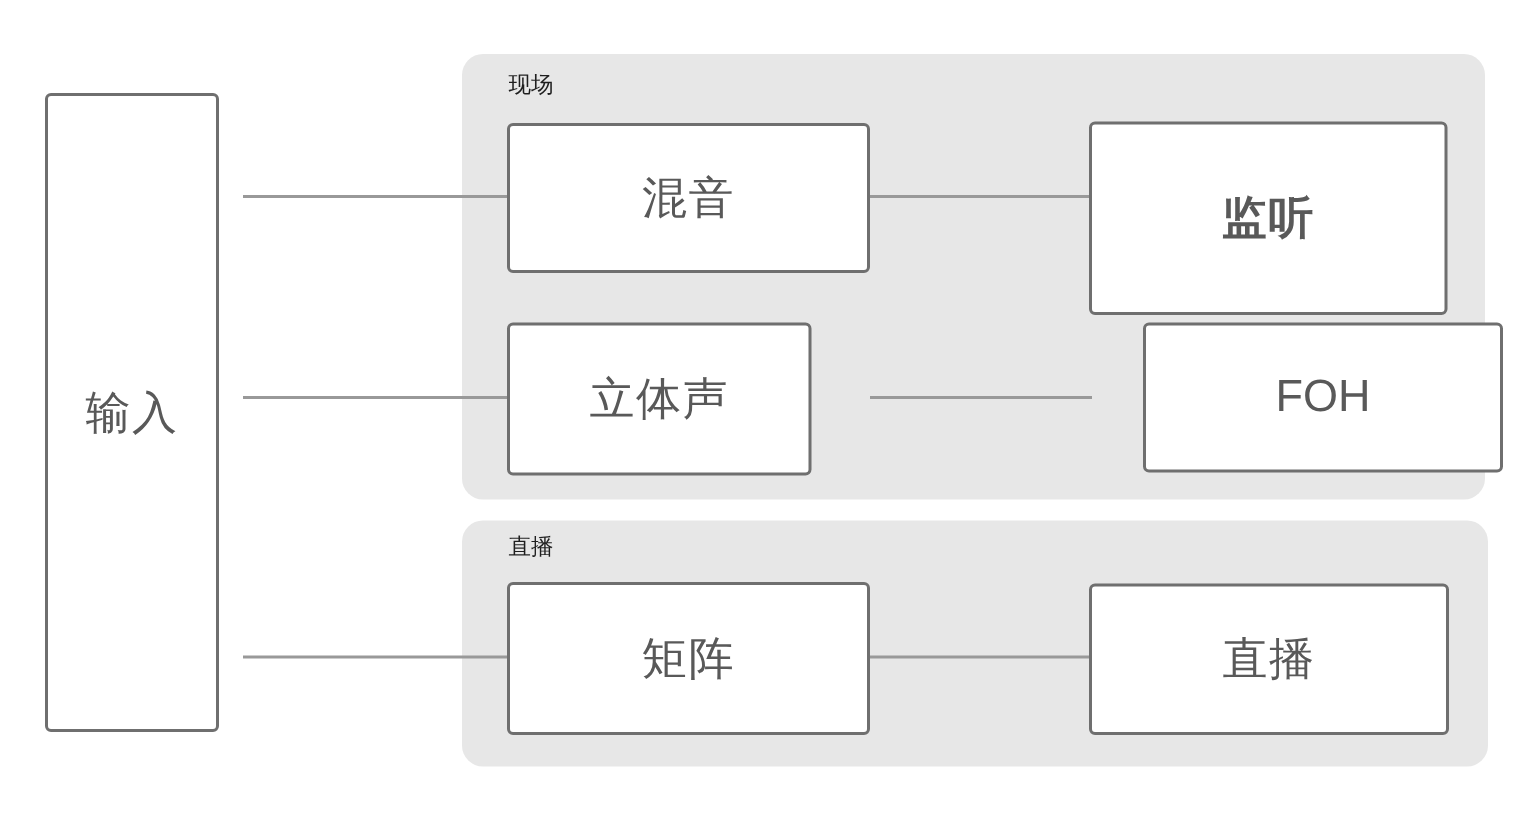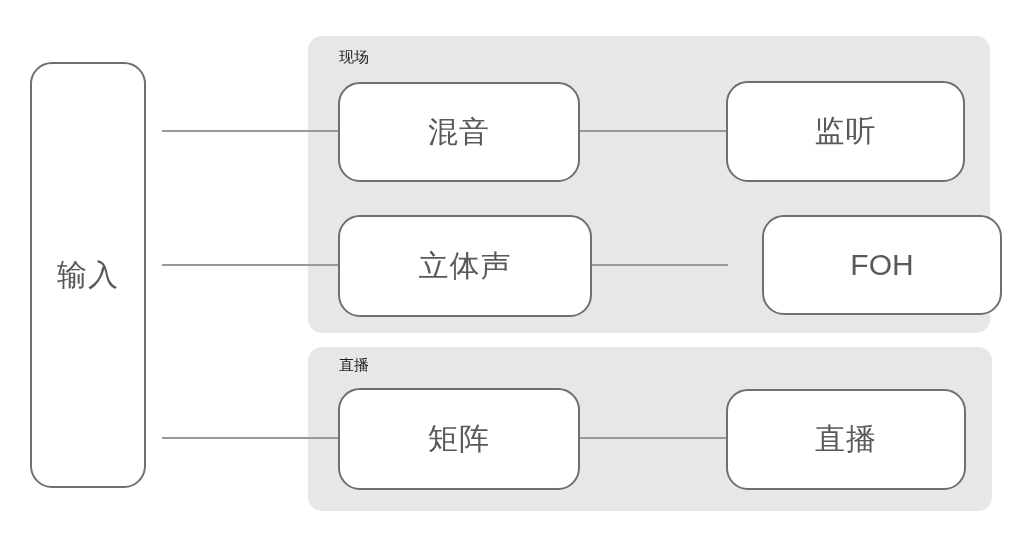--- a/index.html
+++ b/index.html
@@ -36,33 +36,33 @@
     left: 31px; top: 7px;
     font-size: 15px;
     line-height: 28px;
     color: var(--group-label-text);
   }
   .panel-stream .group-label { top: 4px; }
   .node {
     position: absolute;
     background: var(--box-bg);
     border: 2px solid var(--box-border);
-    border-radius: 22px;
+    border-radius: 4px;
     display: flex;
     align-items: center;
     justify-content: center;
     font-size: 30px;
     color: var(--node-text);
     z-index: 3;
     letter-spacing: 1px;
   }
   .node-input   { left: 18px;  top: 62px;  width: 116px; height: 426px; margin-left: 12px; }
   .node-mix     { left: 338px; top: 82px;  width: 242px; height: 100px; }
-  .node-monitor { left: 726px; top: 81px;  width: 239px; height: 101px; }
-  .node-stereo  { left: 338px; top: 215px; width: 254px; height: 102px; }
+  .node-monitor { left: 726px; top: 81px;  width: 239px; height: 129px; font-weight: bold; }
+  .node-stereo  { left: 338px; top: 215px; width: 203px; height: 102px; }
   .node-foh     { left: 762px; top: 215px; width: 240px; height: 100px; letter-spacing: 0; }
   .node-matrix  { left: 338px; top: 388px; width: 242px; height: 102px; text-align: right; }
   .node-stream  { left: 726px; top: 389px; width: 240px; height: 101px; }
   .edge {
     position: absolute;
     height: 2px;
     background: var(--edge);
     z-index: 2;
   }
   .edge-input-mix     { left: 162px; top: 130px; width: 178px; }

